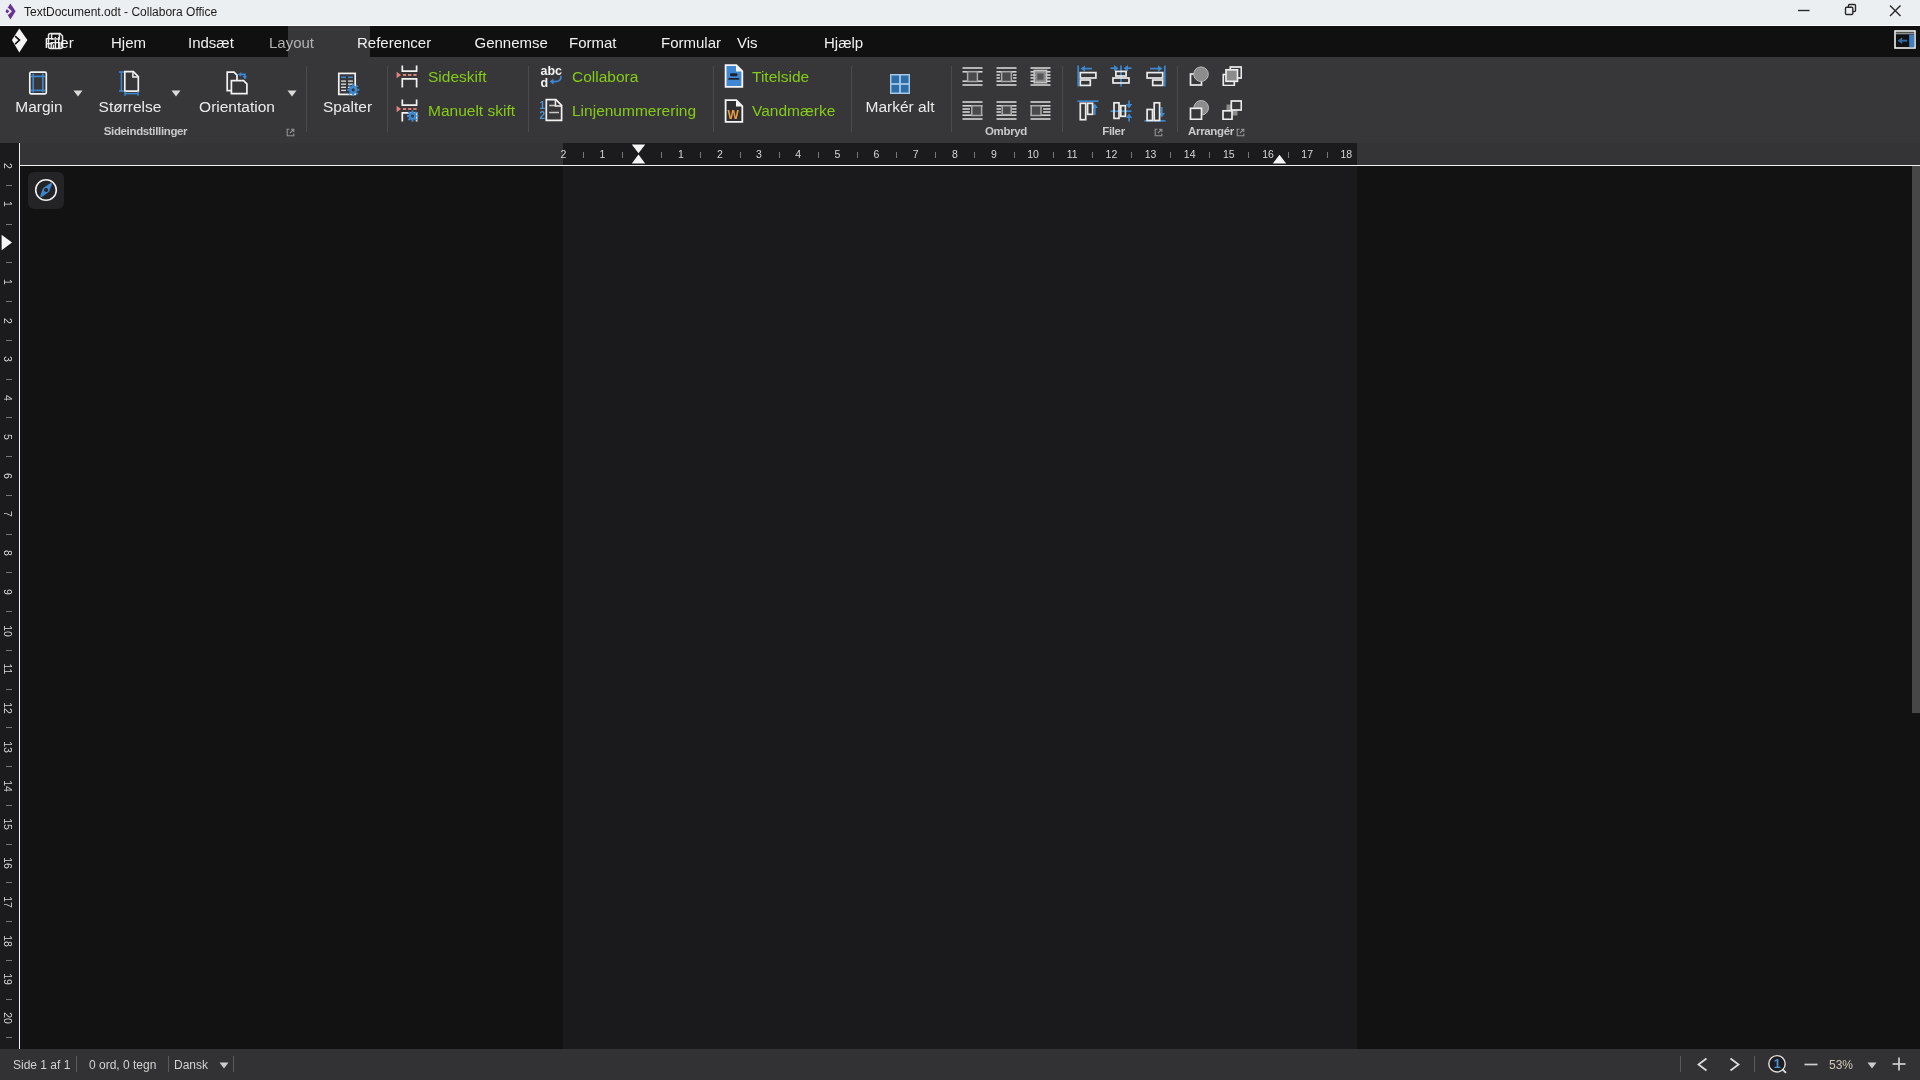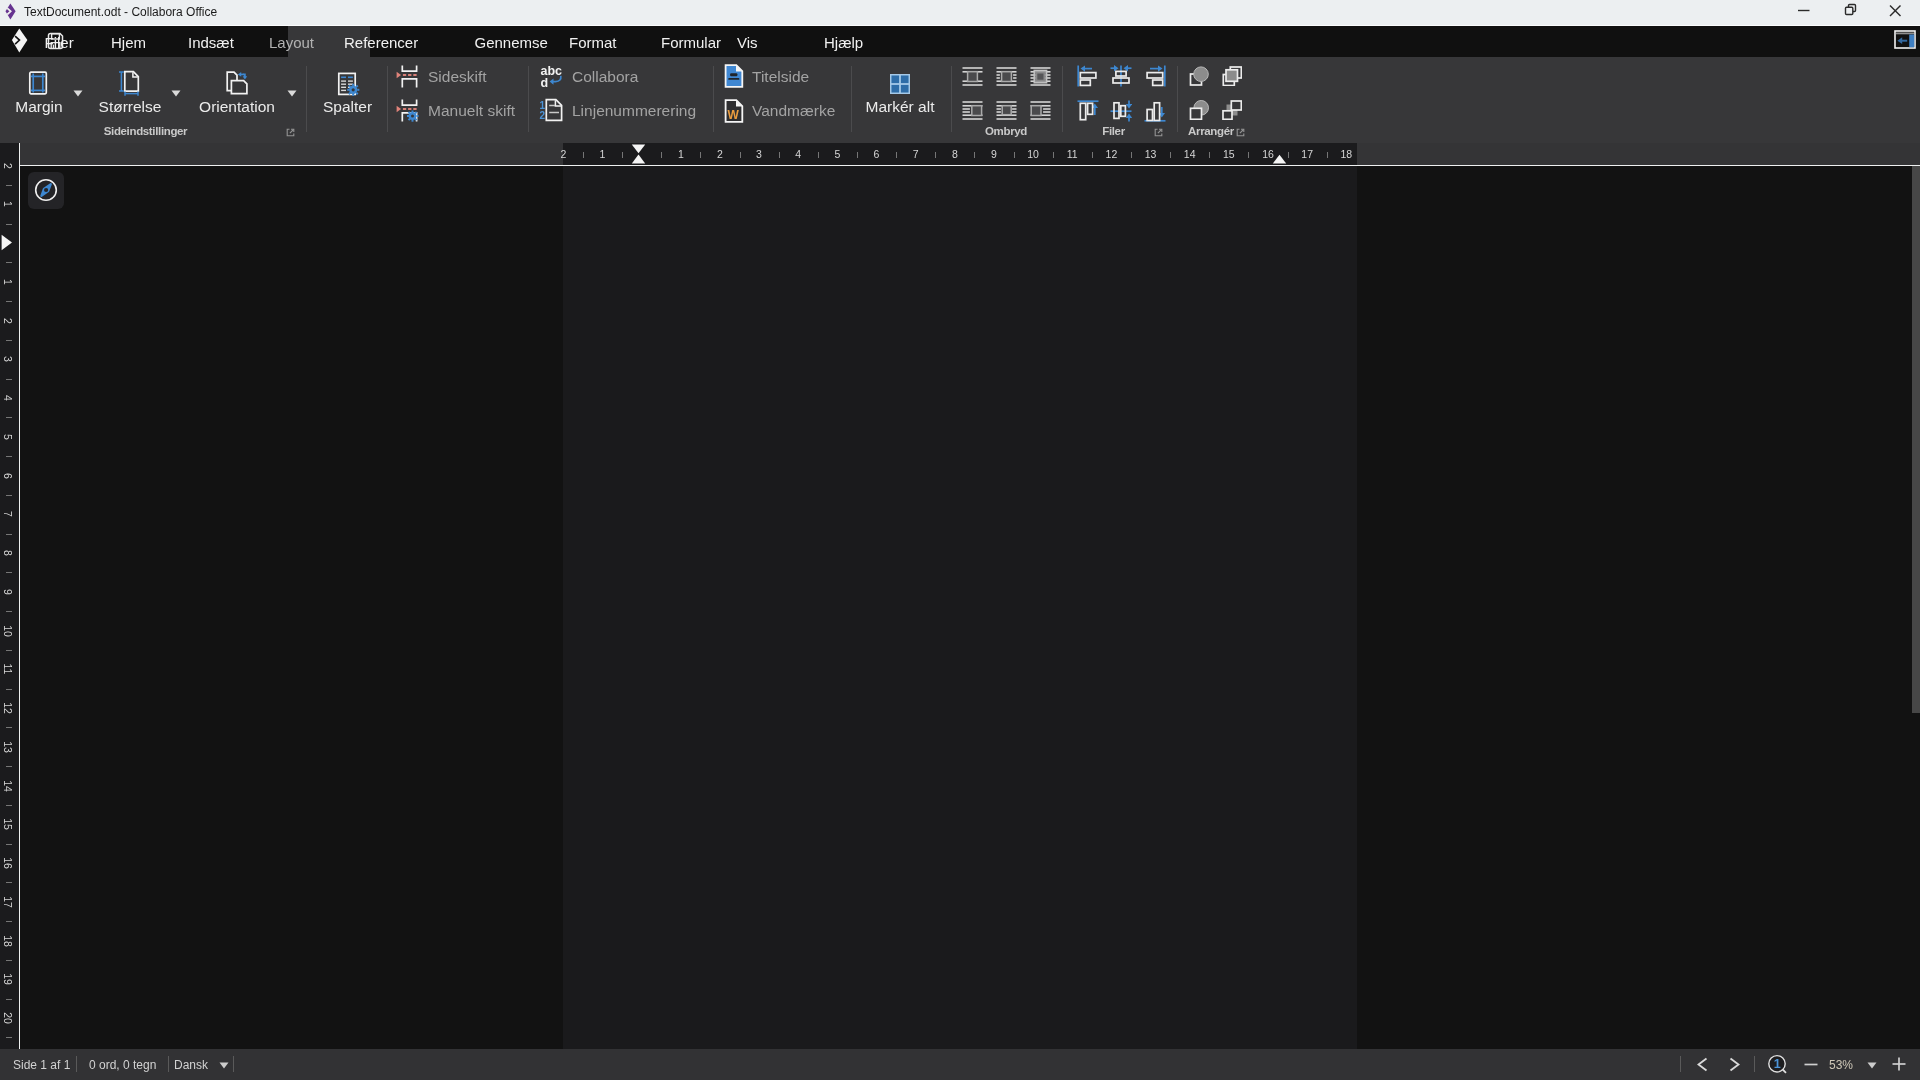--- a/index.html
+++ b/index.html
@@ -3,21 +3,21 @@
 <style>
 *{margin:0;padding:0;box-sizing:border-box}
 html,body{width:1920px;height:1080px;overflow:hidden;background:#121212;font-family:"Liberation Sans",sans-serif;}
 .abs{position:absolute}
 #titlebar{left:0;top:0;width:1920px;height:25.5px;background:#eceff1;border-bottom:1.5px solid #fbfcfd}
 #menubar{left:0;top:25.5px;width:1920px;height:31.5px;background:#101010}
 #ribbon{left:0;top:57px;width:1920px;height:86px;background:#373739}
 .menuitem{top:33px;height:20px;line-height:20px;font-size:15px;color:#f1f1f1;white-space:nowrap}
 #layouttab{left:288px;top:25.5px;width:82px;height:31.5px;background:#373739}
 .biglabel{top:97.5px;height:17px;line-height:17px;font-size:15.5px;color:#ebebeb;text-align:center;white-space:nowrap}
-.rowlabel{height:17px;line-height:17px;font-size:15.5px;color:#a3a3a3;white-space:nowrap}
+.rowlabel{height:17px;line-height:17px;font-size:15.5px;color:#84cc16;white-space:nowrap}
 .grouplabel{top:124.5px;height:13px;line-height:13px;font-size:11.5px;font-weight:700;letter-spacing:-0.35px;color:#c9c9c9;text-align:center;white-space:nowrap}
 .vsep{top:66px;width:1px;height:66px;background:#4b4b4d}
 .hruler-out{top:143px;height:21.5px;background:#343436}
 #hruler-in{left:563px;top:143px;width:794px;height:21.5px;background:#1b1b1d}
 .rnum{top:147.5px;height:13px;line-height:13px;font-size:10.5px;color:#d6d6d6;text-align:center;width:20px}
 .rtick{top:151.5px;width:1px;height:6px;background:#767676}
 #whiteline{left:19px;top:164.5px;width:1901px;height:1.6px;background:#eef0f0}
 #vruler{left:0;top:143px;width:19px;height:906px;background:#1b1b1d}
 .vnum{width:14px;height:20px;line-height:20px;font-size:10.5px;color:#d6d6d6;text-align:center}
 .vtick{left:6px;width:6px;height:1px;background:#767676}
@@ -53,21 +53,21 @@
 </svg>
 <svg class="icon" style="left:47px;top:32px" width="17" height="18" viewBox="0 0 17 18">
 <path d="M1.5 3.5 Q1.5 1.5 3.5 1.5 L13 1.5 L15.5 4 L15.5 14.5 Q15.5 16.5 13.5 16.5 L3.5 16.5 Q1.5 16.5 1.5 14.5 Z" fill="none" stroke="#e8e8e8" stroke-width="1.5"></path>
 <rect x="4.6" y="1.8" width="7.8" height="5.2" fill="none" stroke="#e8e8e8" stroke-width="1.4"></rect>
 <path d="M4.2 16.2 L4.2 10.6 L12.8 10.6 L12.8 16.2" fill="none" stroke="#e8e8e8" stroke-width="1.4"></path>
 <line x1="6.4" y1="12.6" x2="6.4" y2="16" stroke="#e8e8e8" stroke-width="1.3"></line>
 </svg>
 <span class="abs menuitem" style="left:44.5px;width:120px">Filer</span>
 <span class="abs menuitem" style="left:111px;width:120px">Hjem</span>
 <span class="abs menuitem" style="left:188px;width:120px">Indsæt</span>
-<span class="abs menuitem" style="left:344px;width:120px">Referencer</span>
+<span class="abs menuitem" style="left:357px;width:120px">Referencer</span>
 <span class="abs menuitem" style="left:474.5px;width:120px">Gennemse</span>
 <span class="abs menuitem" style="left:569px;width:120px">Format</span>
 <span class="abs menuitem" style="left:661px;width:120px">Formular</span>
 <span class="abs menuitem" style="left:737px;width:120px">Vis</span>
 <span class="abs menuitem" style="left:824px;width:120px">Hjælp</span>
 <span class="abs menuitem" style="left:269px;width:120px;color:#b2b2b2">Layout</span>
 <svg class="icon" style="left:1894px;top:30px" width="22" height="19" viewBox="0 0 22 19">
 <rect x="1" y="1" width="20" height="17" fill="none" stroke="#f2f2f2" stroke-width="1.6"></rect>
 <line x1="2" y1="3.4" x2="20" y2="3.4" stroke="#8f8f8f" stroke-width="1.8"></line>
 <rect x="15.2" y="4.5" width="5" height="12.7" fill="#3e7ec1"></rect>

